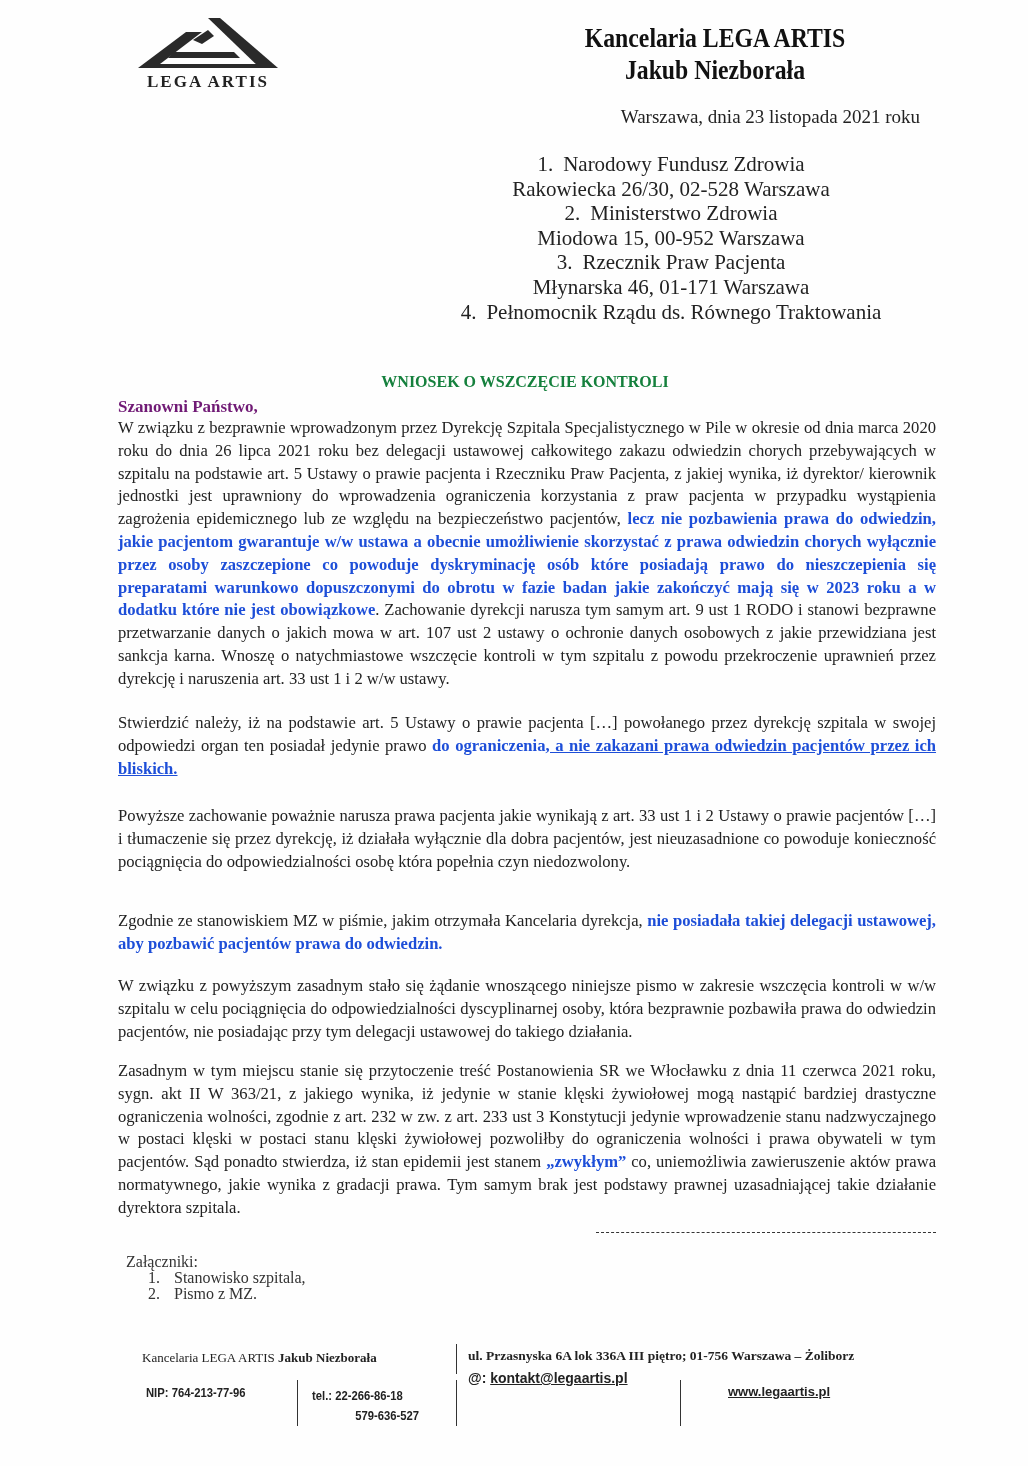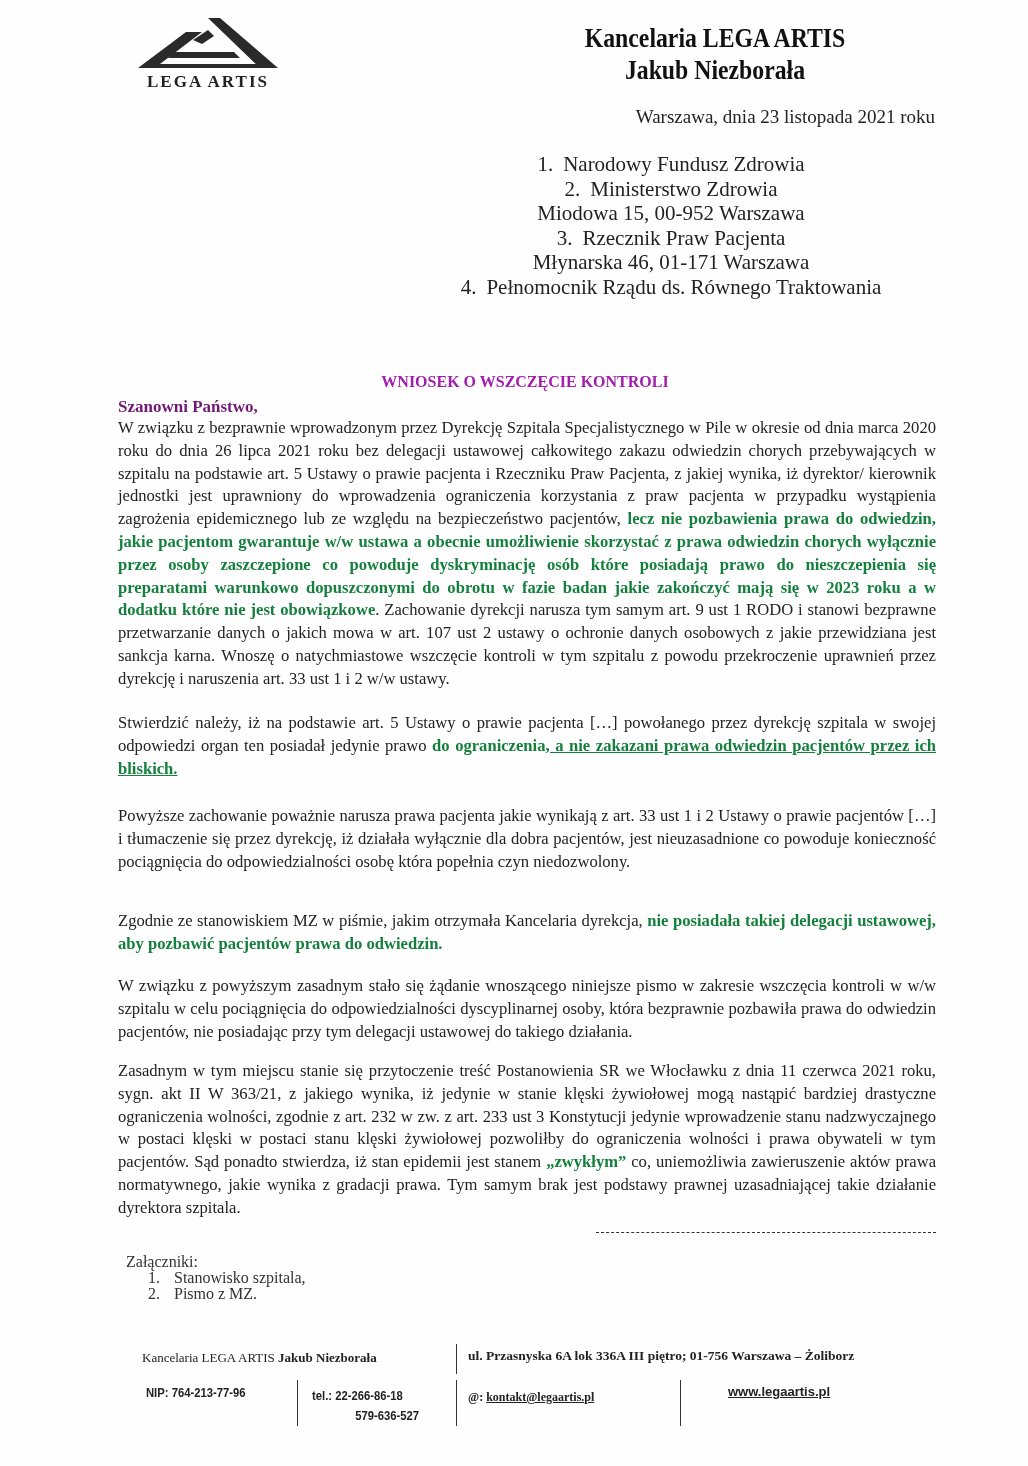--- a/index.html
+++ b/index.html
@@ -20,42 +20,42 @@
     font-family: "Liberation Serif", serif; font-weight: bold; font-size: 17px;
     letter-spacing: 2px; color: #222;
   }
 
   .firm-title {
     position: absolute; left: 520px; top: 22px; width: 390px; text-align: center;
     font-size: 27px; font-weight: bold; line-height: 32px; color: #111;
     transform: scaleX(0.88); transform-origin: center;
   }
   .date-line {
-    position: absolute; left: 575px; top: 106px; width: 360px; text-align: right;
+    position: absolute; left: 560px; top: 106px; width: 360px; text-align: right;
     font-size: 19px; color: #222;
   }
 
   .recipients {
     position: absolute; left: 420px; top: 152px; width: 502px; text-align: center;
     font-size: 21px; line-height: 24.6px; color: #222;
   }
   .recipients .num { display: inline-block; margin-right: 10px; }
 
   .doc-title {
     position: absolute; left: 110px; top: 373px; width: 830px; text-align: center;
-    font-size: 16px; font-weight: bold; color: #a21caf;
+    font-size: 16px; font-weight: bold; color: #15803d;
   }
   .salutation {
     position: absolute; left: 118px; top: 397px; font-size: 17px; font-weight: bold; color: #701a75;
   }
   .body-text {
     position: absolute; left: 118px; width: 818px; text-align: justify;
     font-size: 16.6px; line-height: 22.8px; color: #222;
   }
-  .body-text b { color: #15803d; }
+  .body-text b { color: #1d4ed8; }
   .u { text-decoration: underline; }
   .p1 { top: 417px; }
   .p2 { top: 712px; }
   .p3 { top: 805px; }
   .p4 { top: 910px; }
   .p5 { top: 975px; }
   .p6 { top: 1060px; }
 
   .signature-line {
     position: absolute; left: 596px; top: 1232px; width: 340px; border-top: 1.5px dashed #333;
@@ -67,21 +67,21 @@
   .attachments .item { padding-left: 22px; }
   .attachments .item .n { display: inline-block; width: 26px; }
 
   .footer { position: absolute; left: 0; top: 1340px; width: 928px; height: 100px; font-size: 13px; color: #222; }
   .f-firm { position: absolute; left: 142px; top: 10px; }
   .f-firm b { font-weight: bold; }
   .f-addr { position: absolute; left: 468px; top: 8px; font-weight: bold; font-size: 13.5px; }
   .f-nip { position: absolute; left: 146px; top: 46px; font-family: "Liberation Sans", sans-serif; font-weight: bold; font-size: 12.5px; transform: scaleX(0.9); transform-origin: left; }
   .f-tel { position: absolute; left: 312px; top: 46px; font-family: "Liberation Sans", sans-serif; font-weight: bold; font-size: 12.5px; line-height: 20px; transform: scaleX(0.9); transform-origin: left; }
   .f-tel .second { display: block; padding-left: 48px; }
-  .f-mail { position: absolute; left: 468px; top: 50px; font-family: Liberation Serif, serif; font-size: 12px; font-weight: bold; }
+  .f-mail { position: absolute; left: 468px; top: 30px; font-family: Liberation Sans, sans-serif; font-size: 14px; font-weight: bold; }
   .f-mail a, .f-web a { color: #222; text-decoration: underline; }
   .f-web { position: absolute; left: 728px; top: 44px; font-family: "Liberation Sans", sans-serif; font-size: 13px; font-weight: bold; }
   .vbar { position: absolute; width: 1px; background: #333; }
   .vb1 { left: 456px; top: 4px; height: 30px; }
   .vb2 { left: 297px; top: 40px; height: 46px; }
   .vb3 { left: 456px; top: 40px; height: 46px; }
   .vb4 { left: 680px; top: 40px; height: 46px; }
 </style>
 </head>
 <body>
@@ -100,20 +100,21 @@
 
   <div class="firm-title">
     <div>Kancelaria LEGA ARTIS</div>
     <div>Jakub Niezborała</div>
   </div>
 
   <div class="date-line">Warszawa, dnia 23 listopada 2021 roku</div>
 
   <div class="recipients">
     <div><span class="num">1.</span><span>Narodowy Fundusz Zdrowia</span></div>
+    <div>Rakowiecka 26/30, 02-528 Warszawa</div>
     <div><span class="num">2.</span><span>Ministerstwo Zdrowia</span></div>
     <div>Miodowa 15, 00-952 Warszawa</div>
     <div><span class="num">3.</span><span>Rzecznik Praw Pacjenta</span></div>
     <div>Młynarska 46, 01-171 Warszawa</div>
     <div><span class="num">4.</span><span>Pełnomocnik Rządu ds. Równego Traktowania</span></div>
   </div>
 
   <div class="doc-title">WNIOSEK O WSZCZĘCIE KONTROLI</div>
   <div class="salutation">Szanowni Państwo,</div>
 

